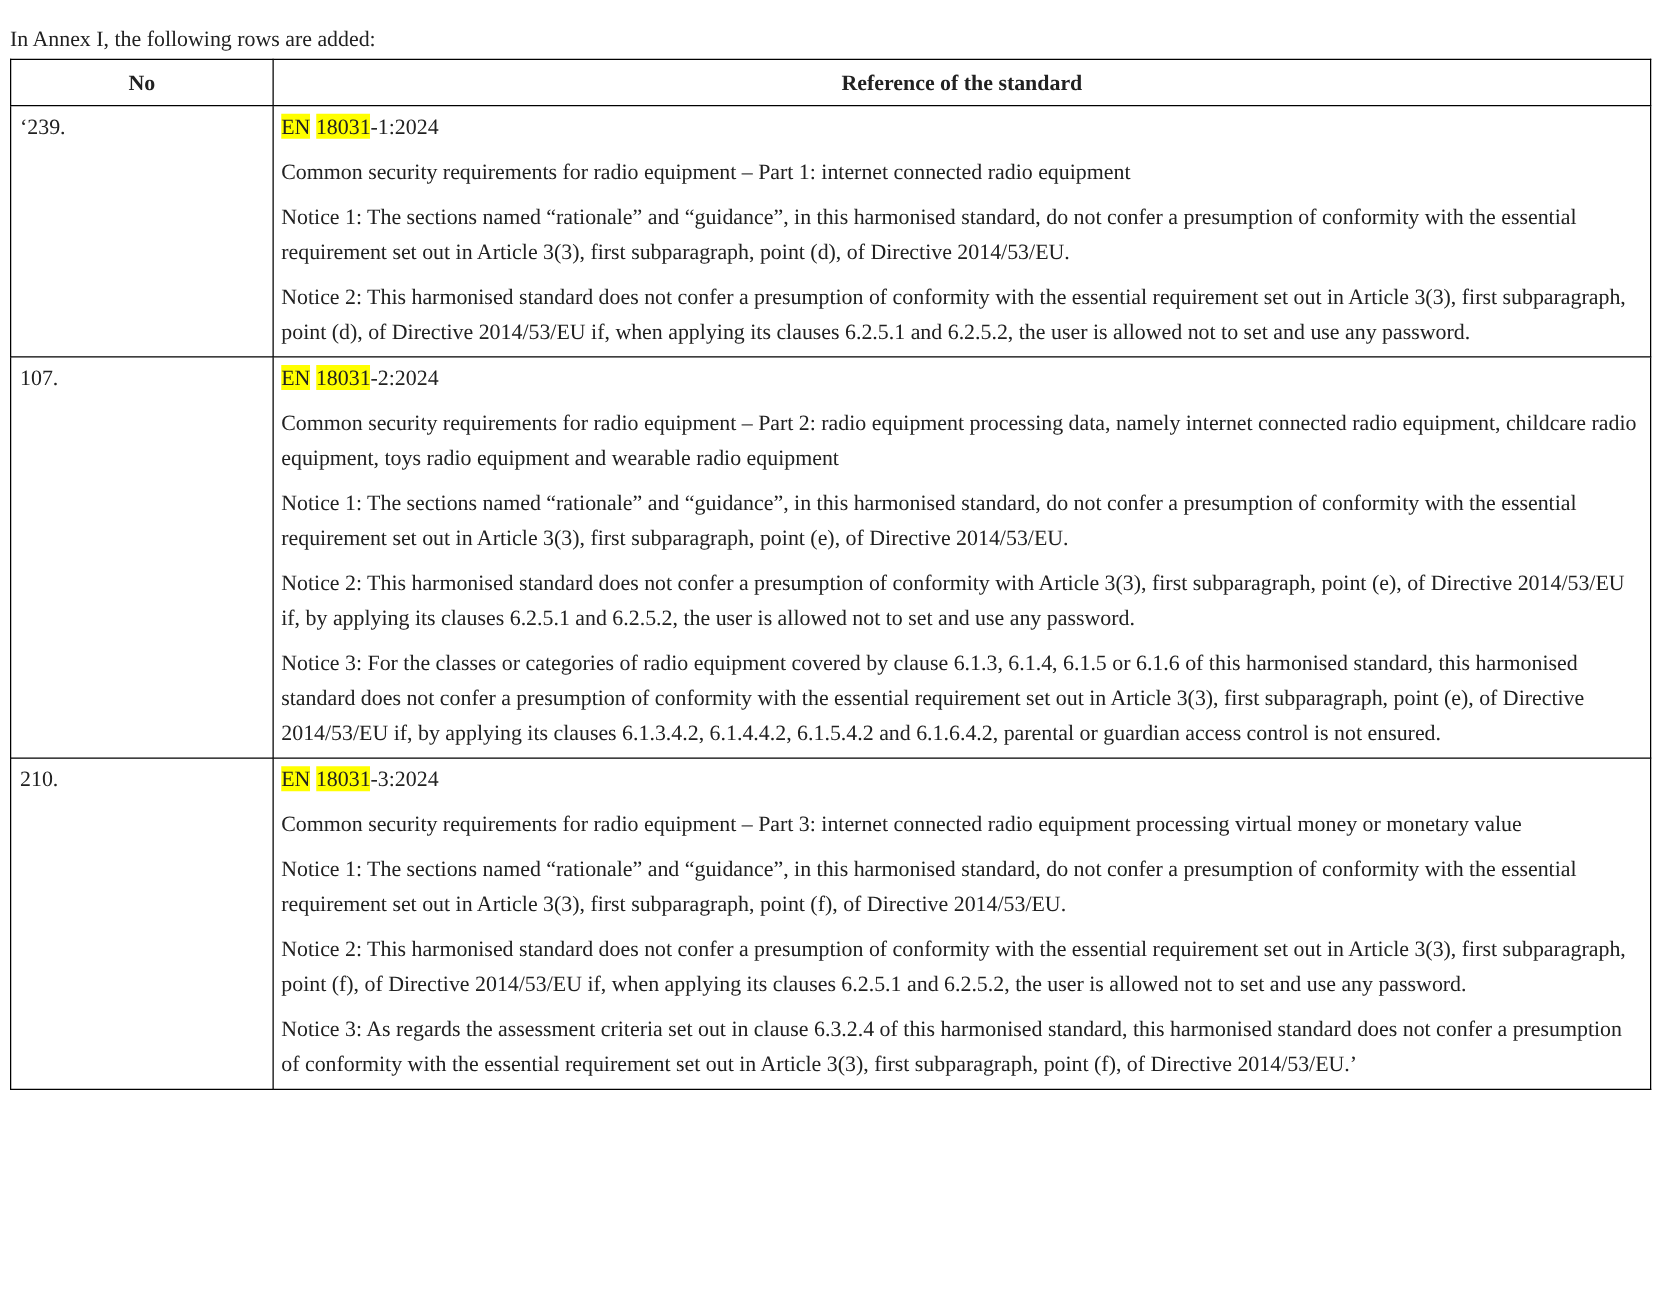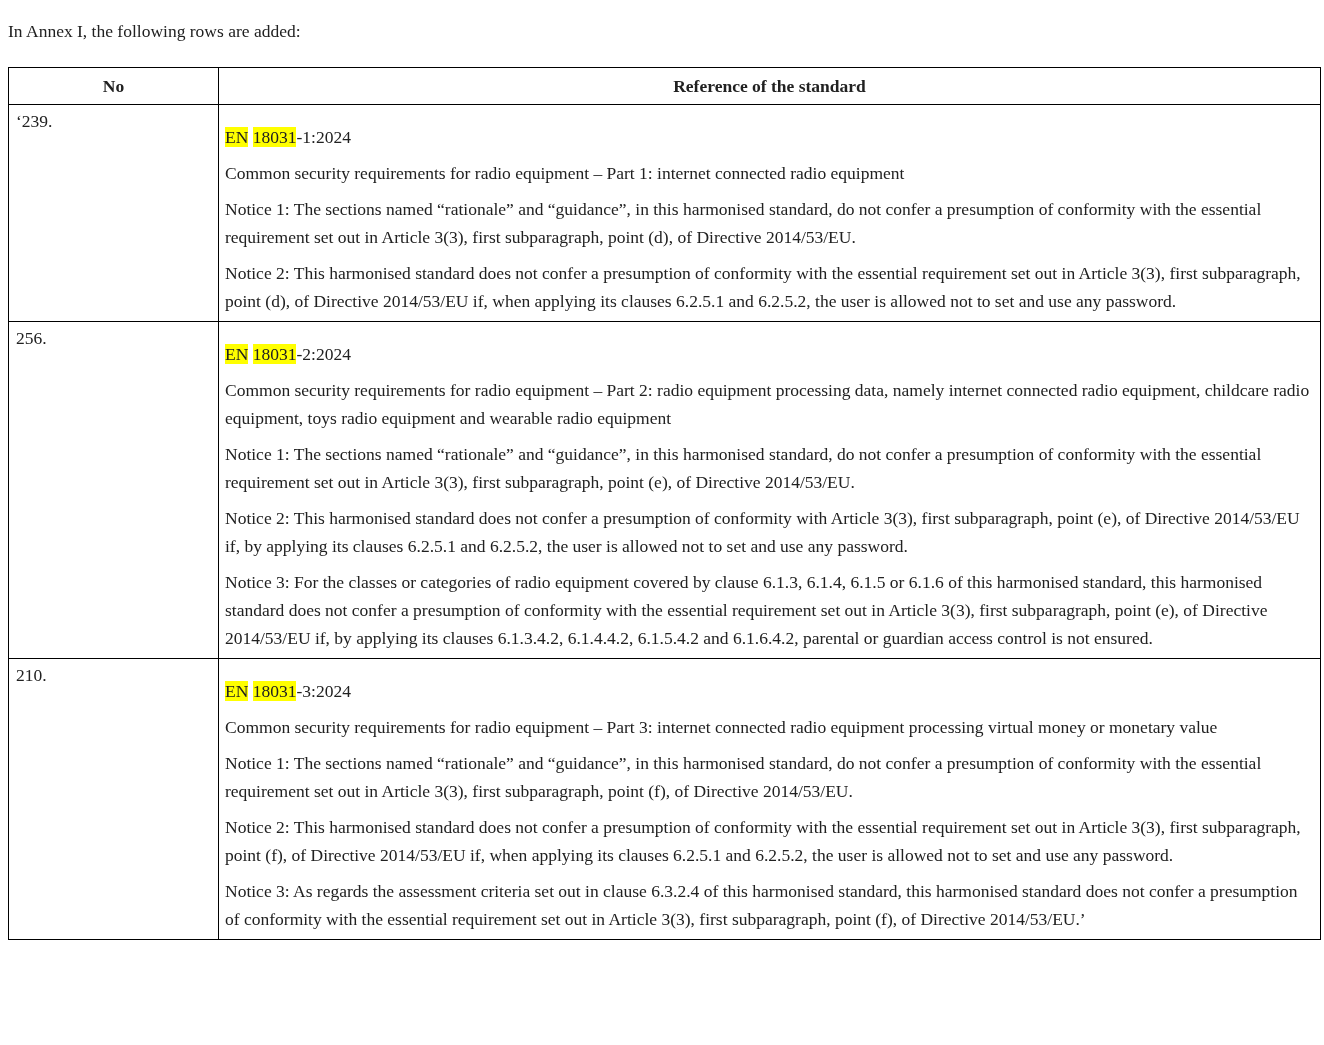--- a/index.html
+++ b/index.html
@@ -21,21 +21,21 @@
     font-weight: bold;
     font-size: 20px;
     line-height: 24px;
     margin: 8px 0 0 0;
     letter-spacing: 0.3px;
     color: #2b2b2b;
   }
   .intro {
     font-size: 17.5px;
     line-height: 24px;
-    margin: 19px 0 24px 0;
+    margin: 19px 0 4px 0;
   }
   table.standards {
     border-collapse: collapse;
     width: 1313px;
     table-layout: fixed;
   }
   table.standards th,
   table.standards td {
     border: 1px solid #000000;
     vertical-align: top;
@@ -53,21 +53,21 @@
     line-height: 28px;
   }
   td.ref-cell {
     padding: 2px 8px 6px 6px;
   }
   td.ref-cell p {
     margin: 8px 0 0 0;
     line-height: 28px;
   }
   td.ref-cell p:first-child {
-    margin-top: 16px;
+    margin-top: 0;
   }
   mark.hl {
     background: #ffff00;
     color: inherit;
     padding: 0;
   }
 </style>
 </head>
 <body>
 
@@ -87,21 +87,21 @@
         <td class="no-cell">‘239.</td>
         <td class="ref-cell">
           <p class="std"><mark class="hl">EN</mark> <mark class="hl">18031</mark><span>-1:2024</span></p>
           <p>Common security requirements for radio equipment – Part 1: internet connected radio equipment</p>
           <p>Notice 1: The sections named “rationale” and “guidance”, in this harmonised standard, do not confer a presumption of conformity with the essential requirement set out in Article 3(3), first subparagraph, point (d), of Directive 2014/53/EU.</p>
           <p>Notice 2: This harmonised standard does not confer a presumption of conformity with the essential requirement set out in Article 3(3), first subparagraph, point (d), of Directive 2014/53/EU if, when applying its clauses 6.2.5.1 and 6.2.5.2, the user is allowed not to set and use any password.</p>
         </td>
       </tr>
 
       <tr>
-        <td class="no-cell">256.</td>
+        <td class="no-cell">107.</td>
         <td class="ref-cell">
           <p class="std"><mark class="hl">EN</mark> <mark class="hl">18031</mark><span>-2:2024</span></p>
           <p>Common security requirements for radio equipment – Part 2: radio equipment processing data, namely internet connected radio equipment, childcare radio equipment, toys radio equipment and wearable radio equipment</p>
           <p>Notice 1: The sections named “rationale” and “guidance”, in this harmonised standard, do not confer a presumption of conformity with the essential requirement set out in Article 3(3), first subparagraph, point (e), of Directive 2014/53/EU.</p>
           <p>Notice 2: This harmonised standard does not confer a presumption of conformity with Article 3(3), first subparagraph, point (e), of Directive 2014/53/EU if, by applying its clauses 6.2.5.1 and 6.2.5.2, the user is allowed not to set and use any password.</p>
           <p>Notice 3: For the classes or categories of radio equipment covered by clause 6.1.3, 6.1.4, 6.1.5 or 6.1.6 of this harmonised standard, this harmonised standard does not confer a presumption of conformity with the essential requirement set out in Article 3(3), first subparagraph, point (e), of Directive 2014/53/EU if, by applying its clauses 6.1.3.4.2, 6.1.4.4.2, 6.1.5.4.2 and 6.1.6.4.2, parental or guardian access control is not ensured.</p>
         </td>
       </tr>
 
       <tr>

